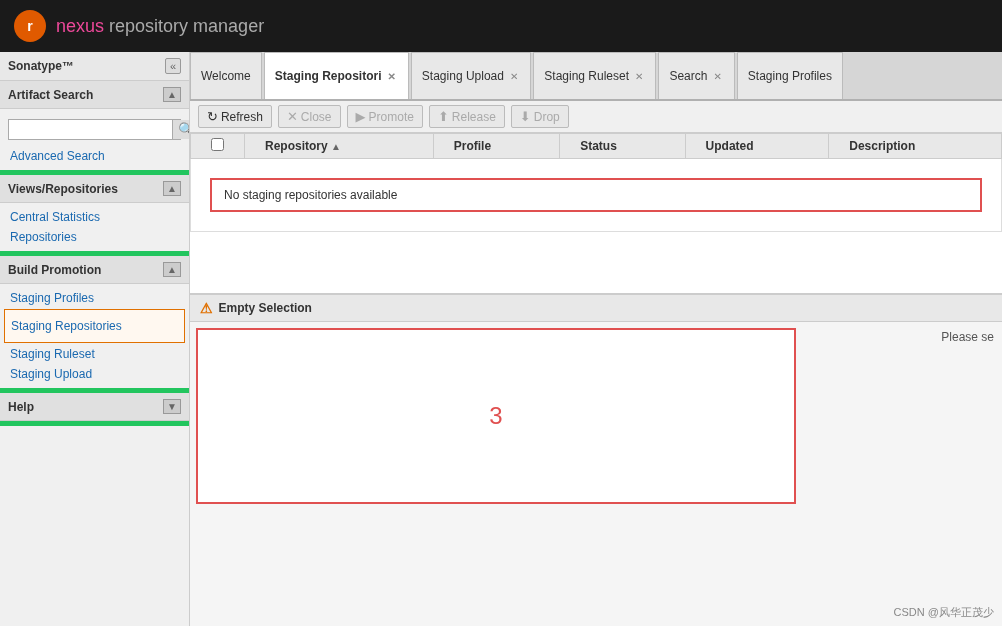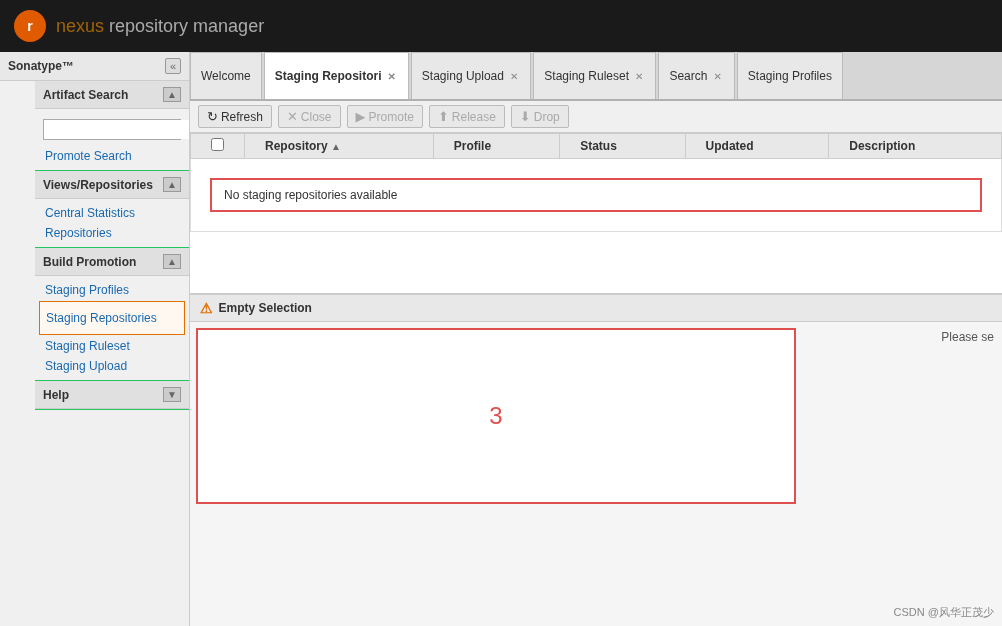--- a/index.html
+++ b/index.html
@@ -20,21 +20,21 @@
     }
     .logo-icon {
       width: 36px;
       height: 36px;
     }
     .logo-text {
       color: white;
       font-size: 18px;
       font-weight: normal;
     }
-    .logo-text span.nexus { color: #a16207; }
+    .logo-text span.nexus { color: #ec4899; }
     .logo-text span.repo { color: #aaa; }
 
     
     .main-layout {
       display: flex;
       height: 574px;
     }
 
     
     .sidebar {
@@ -61,22 +61,21 @@
       cursor: pointer;
       color: #666;
       font-size: 11px;
       border: 1px solid #999;
       background: #ddd;
       padding: 1px 4px;
       border-radius: 2px;
     }
 
     .sidebar-section {
-      border-bottom: 1px solid #22c55e;
-      margin-left: 35px;
+      border-bottom: 5px solid #22c55e;
     }
     .sidebar-section-header {
       display: flex;
       justify-content: space-between;
       align-items: center;
       padding: 6px 8px;
       background: #e0e0e0;
       border-bottom: 1px solid #ccc;
       cursor: pointer;
     }
@@ -331,21 +330,21 @@
         <span class="sidebar-section-title">Artifact Search</span>
         <span class="sidebar-section-toggle">▲</span>
       </div>
       <div class="sidebar-section-content">
         <div class="sidebar-search-area">
           <div class="sidebar-search-input-wrap">
             <input class="sidebar-search-input" type="text" value="" style="">
             <button class="sidebar-search-btn">🔍</button>
           </div>
         </div>
-        <a class="sidebar-link">Promote Search</a>
+        <a class="sidebar-link">Advanced Search</a>
       </div>
     </div>
 
     <div class="sidebar-section">
       <div class="sidebar-section-header">
         <span class="sidebar-section-title">Views/Repositories</span>
         <span class="sidebar-section-toggle">▲</span>
       </div>
       <div class="sidebar-section-content">
         <a class="sidebar-link">Central Statistics</a>

